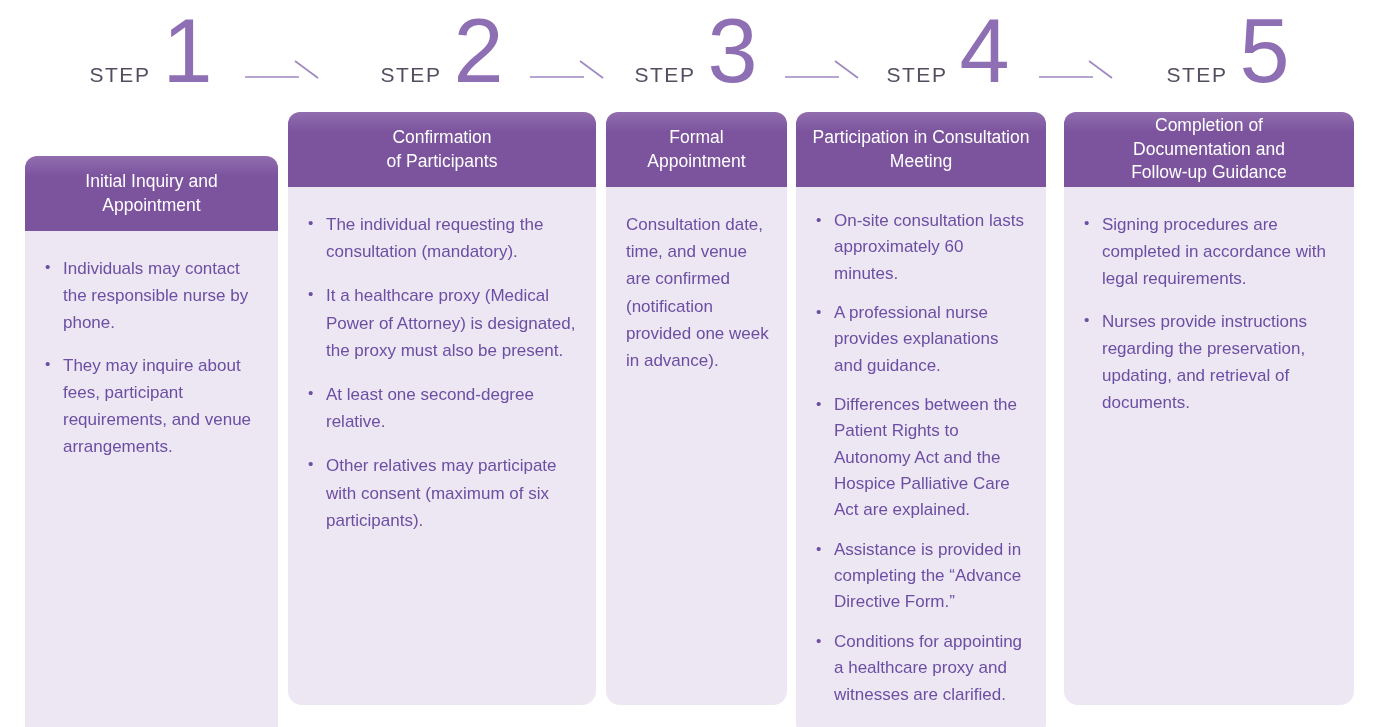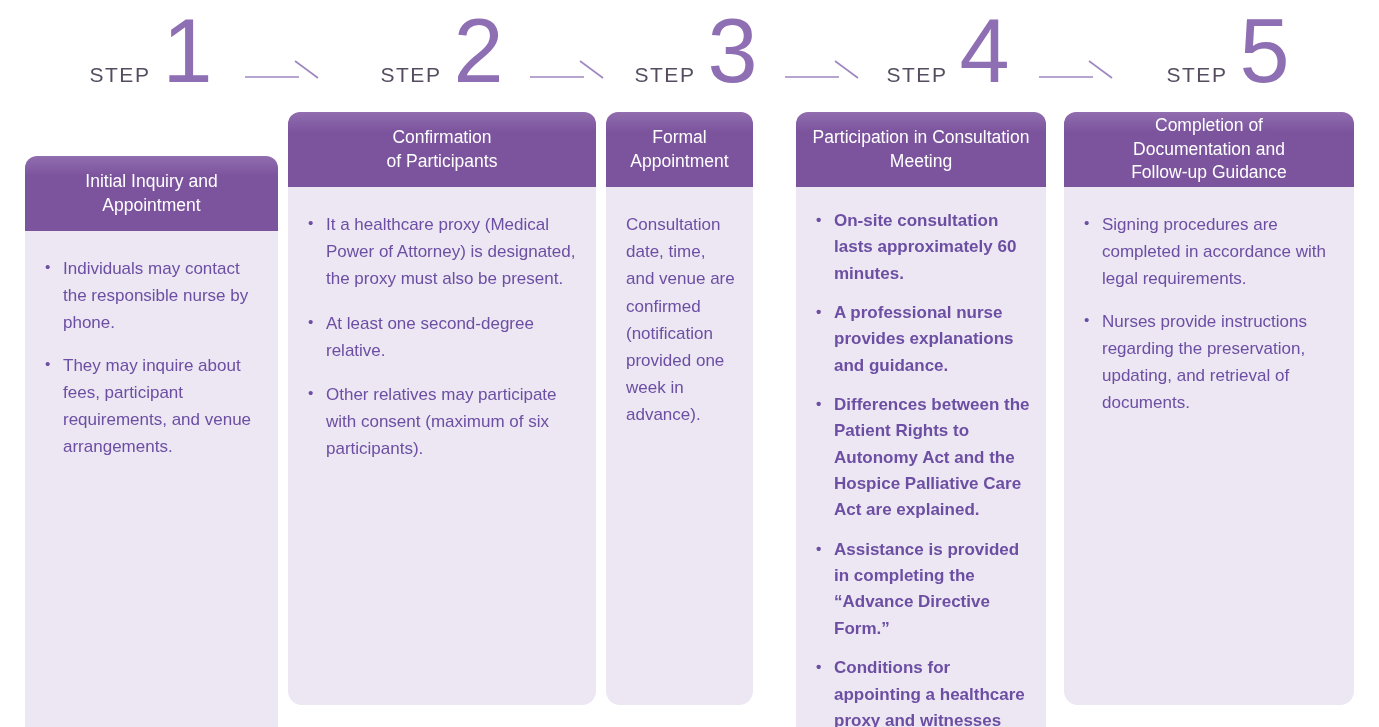--- a/index.html
+++ b/index.html
@@ -22,21 +22,21 @@
   .step-arrow{position:absolute;top:52px;width:80px;height:30px;}
   .step-arrow line{stroke:#9e87c0;stroke-width:1.6;fill:none;}
 
   
   .column{
     position:absolute;top:112px;height:593px;
     display:flex;flex-direction:column;
   }
   .col1{left:25px;width:253px;margin-top:44px;}
   .col2{left:288px;width:308px;}
-  .col3{left:606px;width:147px;}
+  .col3{left:606px;width:181px;}
   .col4{left:796px;width:250px;}
   .col5{left:1052px;width:290px;margin-left:12px;}
 
   .col-header{
     flex:0 0 75px;
     background:linear-gradient(180deg,#916eaf 0%,#7c549e 26%,#7c549e 100%);
     border-radius:12px 12px 0 0;
     display:flex;align-items:center;justify-content:center;
     padding:0 10px;box-sizing:border-box;
   }
@@ -56,21 +56,21 @@
   }
   ul.bullets li::before{
     content:"\2022";position:absolute;left:2px;top:0;
     color:#6c4ea3;font-size:0.9em;
   }
   
   ul.bullets.plain li{padding-left:2px;margin-bottom:0;}
   ul.bullets.plain li::before{content:none;}
   
   .col4 .col-body{line-height:1.55;padding-top:21px;}
-  .col4 ul.bullets li{margin-bottom:13px;font-weight:bold;}
+  .col4 ul.bullets li{margin-bottom:13px;}
   .col2 ul.bullets li{margin-bottom:17px;}
 </style>
 </head>
 <body>
 
 <div class="canvas">
 
   <div class="step-group" style="left:151px">
     <span class="step-label">STEP</span>
     <span class="step-number">1</span>
@@ -122,20 +122,21 @@
     </div>
   </section>
 
   <section class="column col2">
     <header class="col-header">
       <h2 class="col-title">Confirmation
 of Participants</h2>
     </header>
     <div class="col-body">
       <ul class="bullets">
+          <li>The individual requesting the consultation (mandatory).</li>
           <li>It a healthcare proxy (Medical Power of Attorney) is designated, the proxy must also be present.</li>
           <li>At least one second-degree relative.</li>
           <li>Other relatives may participate with consent (maximum of six participants).</li>
         </ul>
     </div>
   </section>
 
   <section class="column col3">
     <header class="col-header">
       <h2 class="col-title">Formal

